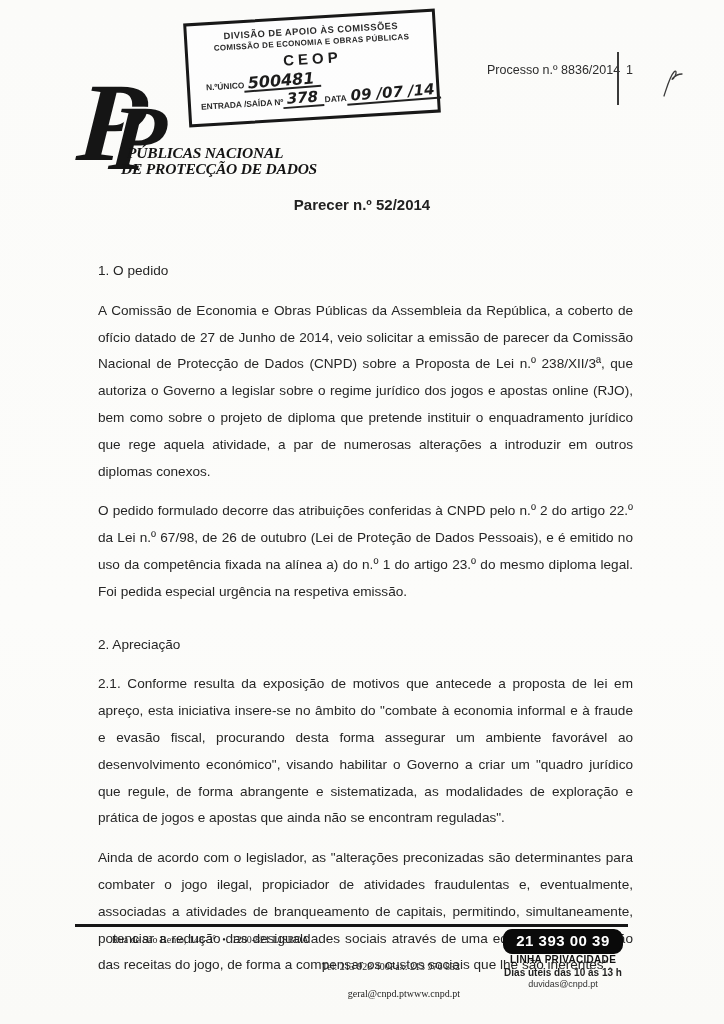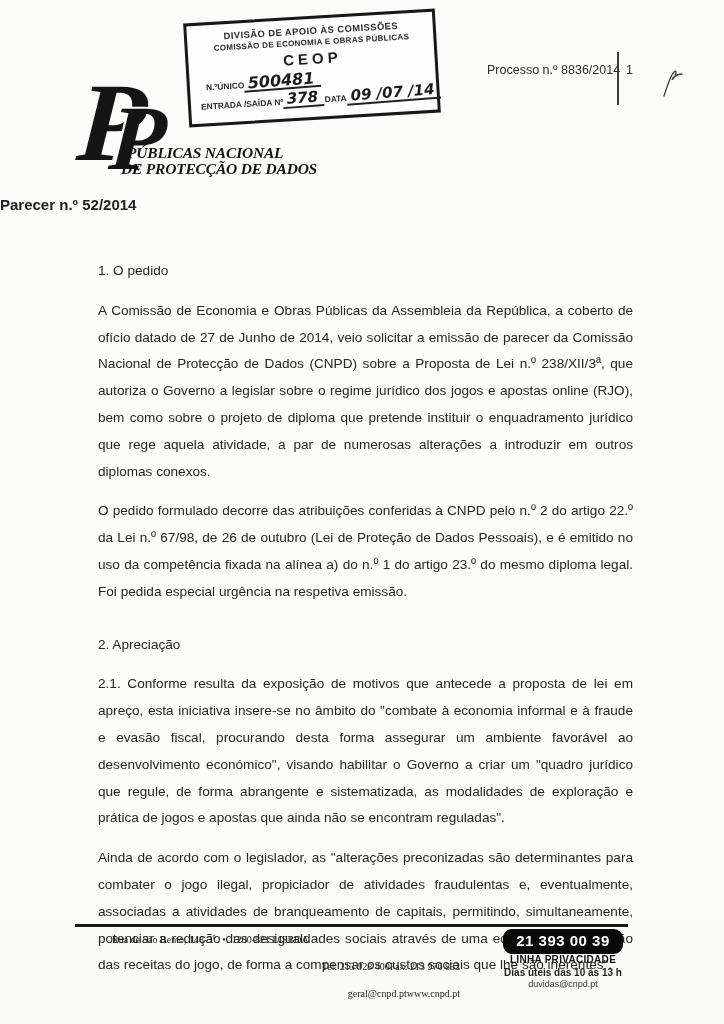--- a/index.html
+++ b/index.html
@@ -64,21 +64,21 @@
 
   
   .logo { position: absolute; left: 70px; top: 60px; width: 230px; height: 140px; }
   .logo-p { position: absolute; font-family: "Liberation Serif", serif; font-weight: bold; font-style: italic; color: #151515; line-height: 1; }
   .logo-p1 { left: 8px; top: 6px; font-size: 112px; transform: skewX(-4deg); }
   .logo-p2 { left: 40px; top: 32px; font-size: 92px; transform: skewX(-4deg); text-shadow: -2px -2px 0 #fbfbf9; }
   .org-name { position: absolute; left: 57px; top: 85px; font-family: "Liberation Serif", serif; font-style: italic; font-weight: bold; font-size: 15.5px; line-height: 16px; color: #141414; letter-spacing: -0.2px; white-space: nowrap; }
   .org-name .line2 { margin-left: -6px; text-align: center; }
 
   
-  .doc-title { position: absolute; left: 0; top: 196px; width: 724px; font-size: 15px; font-weight: bold; color: #222; }
+  .doc-title { position: absolute; left: 0; top: 196px; width: 724px; text-align: center; font-size: 15px; font-weight: bold; color: #222; }
 
   
   .body-text { position: absolute; left: 98px; top: 258px; width: 535px; font-size: 13.6px; line-height: 26.8px; color: #262626; }
   .body-text .section-heading { font-weight: normal; margin-bottom: 13px; }
   .body-text p { text-align: justify; margin-bottom: 13px; }
   .body-text p.para-gap { margin-bottom: 26px; }
 
   
   .footer-rule { position: absolute; left: 75px; top: 924px; width: 553px; height: 2.5px; background: #161616; }
   .footer-address { position: absolute; left: 112px; top: 934px; width: 348px; font-family: "Liberation Serif", serif; font-size: 10px; color: #1d1d1d; }

